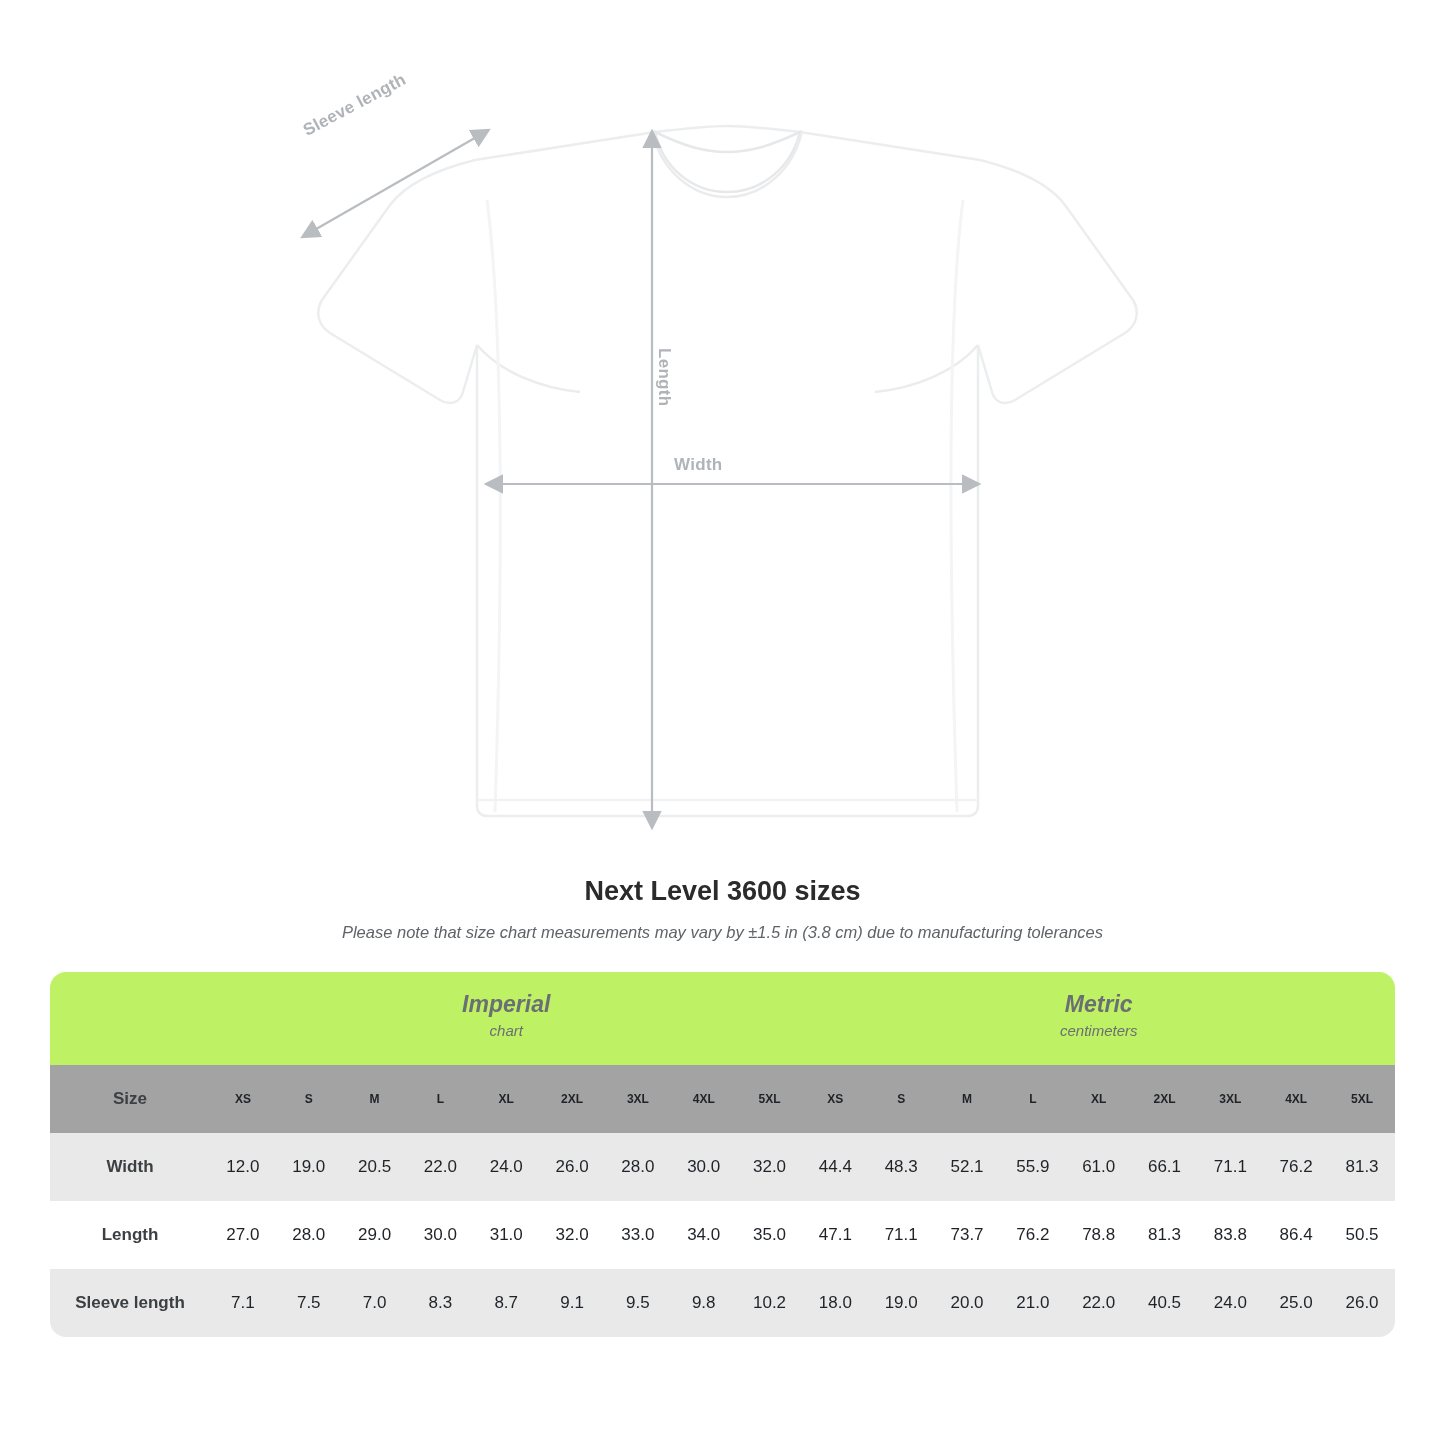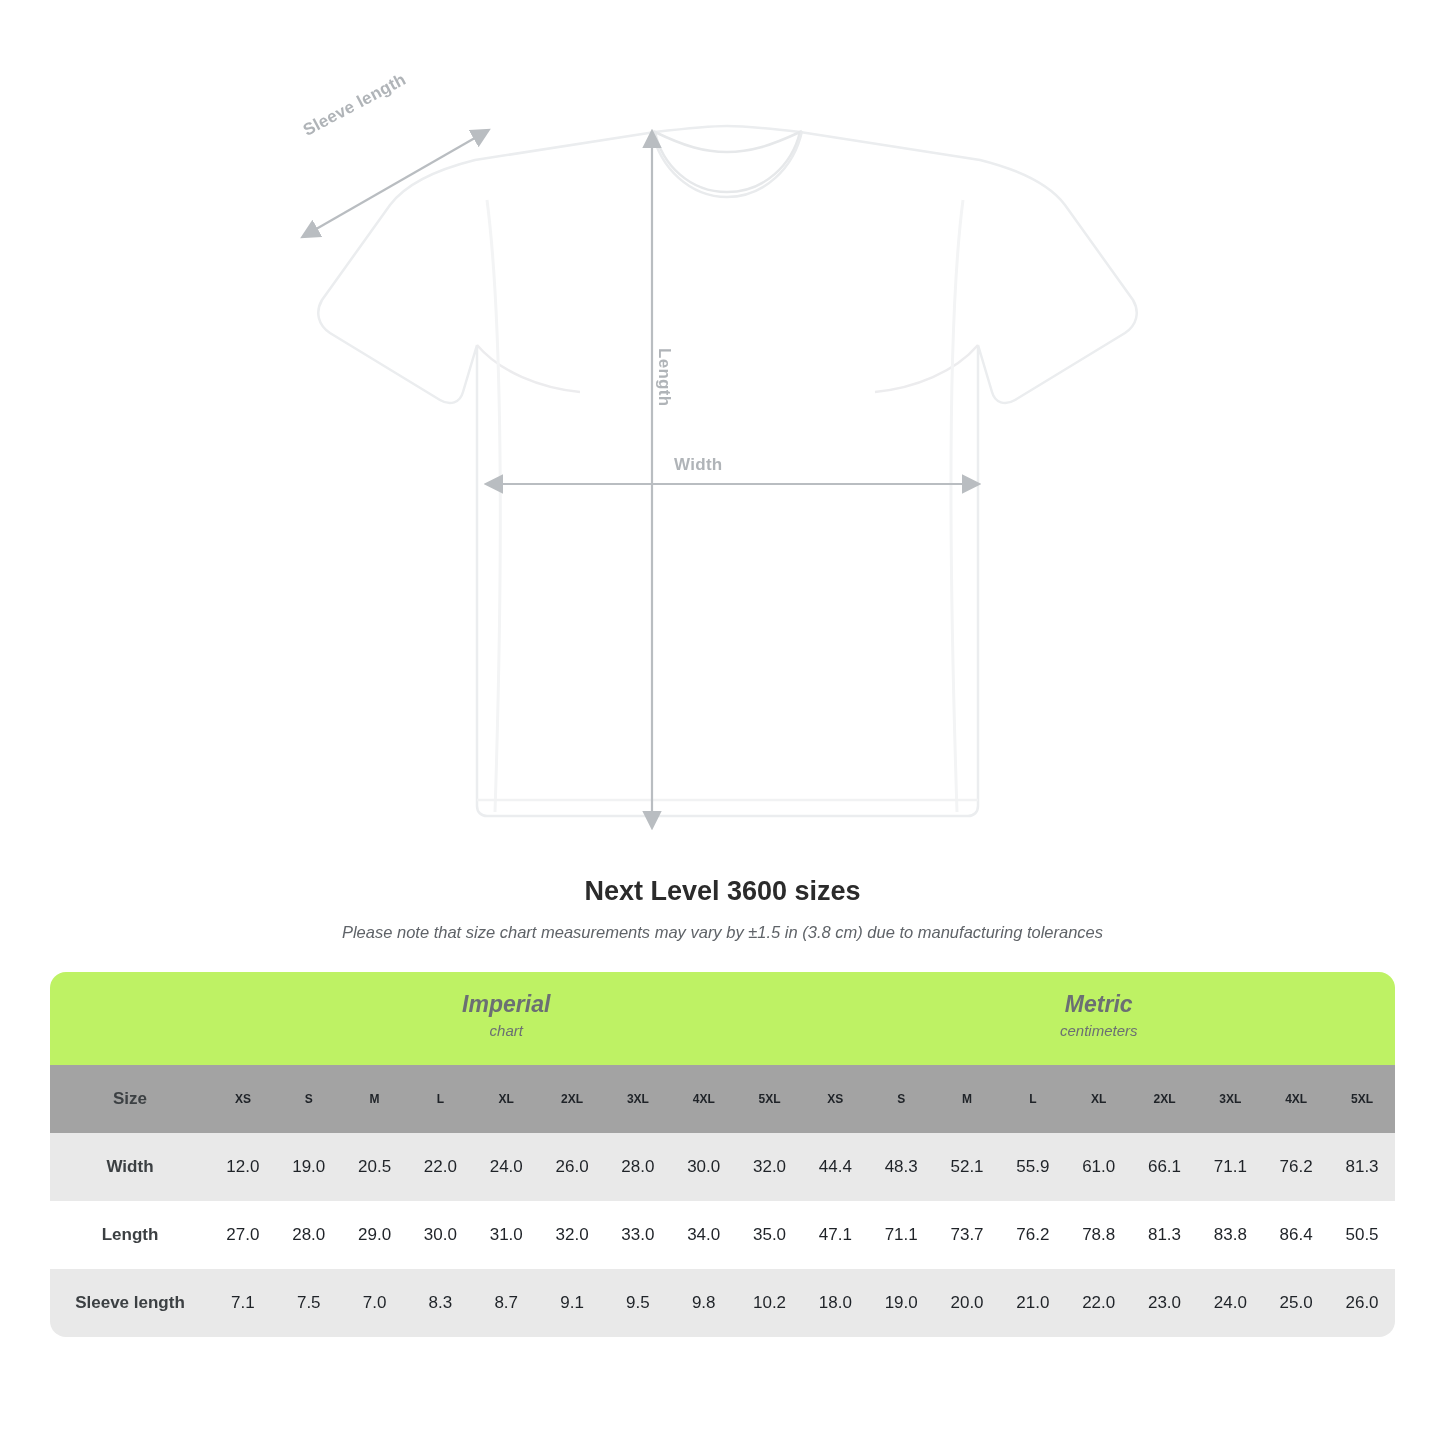--- a/index.html
+++ b/index.html
@@ -320,20 +320,20 @@
         <td>8.7</td>
         <td>9.1</td>
         <td>9.5</td>
         <td>9.8</td>
         <td>10.2</td>
         <td>18.0</td>
         <td>19.0</td>
         <td>20.0</td>
         <td>21.0</td>
         <td>22.0</td>
-        <td>23.0</td>
+        <td>40.5</td>
         <td>24.0</td>
         <td>25.0</td>
         <td class="rounded-br">26.0</td>
       </tr>
     </tbody>
   </table>
 </div>
 
 </body></html>

